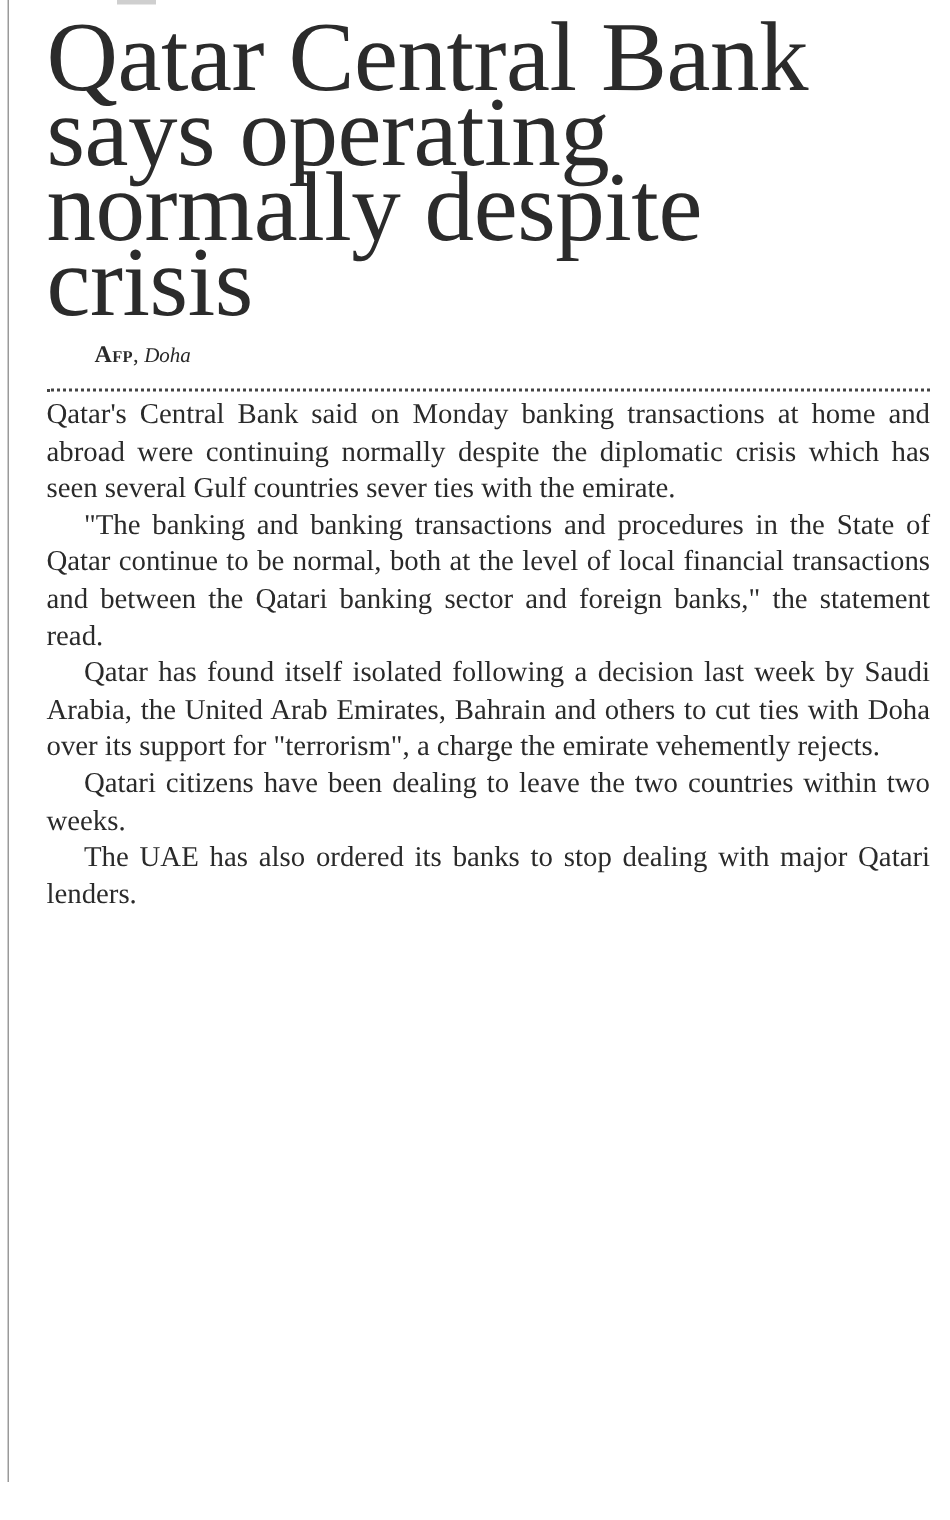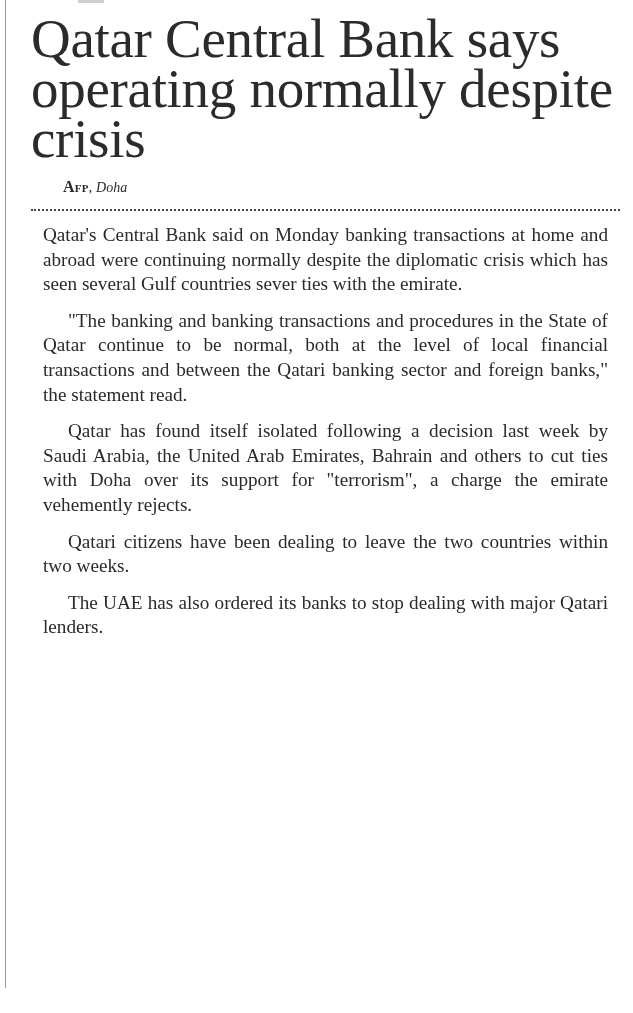--- a/index.html
+++ b/index.html
@@ -1,26 +1,26 @@
 <!DOCTYPE html>
 <html><head>
 <meta charset="utf-8">
 <style>
   html, body { margin: 0; padding: 0; background: #ffffff; }
   body { width: 633px; height: 1013px; position: relative; overflow: hidden; color: #2a2a2a; }
   .left-rule { position: absolute; left: 5px; top: 0; width: 1px; height: 988px; background: #9a9a9a; }
   .top-tick { position: absolute; left: 78px; top: 0; width: 26px; height: 3px; background: #cfcfcf; }
   .article { position: absolute; left: 31px; top: 14px; width: 589px; }
-  .headline { font-family: "Liberation Serif", serif; font-size: 55px; line-height: 50px; font-weight: normal; color: #2b2b2b; margin: 0; letter-spacing: -0.3px; }
+  .headline { font-family: "Liberation Serif", serif; font-size: 66px; line-height: 50px; font-weight: normal; color: #2b2b2b; margin: 0; letter-spacing: -0.3px; }
   .byline { font-family: "Liberation Serif", serif; font-size: 15px; margin-top: 14px; height: 20px; color: #2a2a2a; margin-left: 32px; }
   .byline .agency { font-variant: small-caps; font-weight: bold; font-size: 16px; letter-spacing: 0.2px; }
   .byline .loc { font-style: italic; font-size: 14px; }
   .dots { margin-top: 8px; height: 3px; border-bottom: 2.5px dotted #444; }
   .body { margin-top: 4px; font-family: "Liberation Serif", serif; font-size: 19.2px; line-height: 24.6px; color: #2a2a2a; text-align: justify; }
-  .body p { margin: 12px; text-indent: 25px; }
+  .body p { margin: 0; text-indent: 25px; }
   .body p.first { text-indent: 0; }
 </style>
 </head>
 <body>
 
 <div class="left-rule"></div>
 <div class="top-tick"></div>
 
 <div class="article">
   <h1 class="headline">Qatar Central Bank says operating normally despite crisis</h1>

